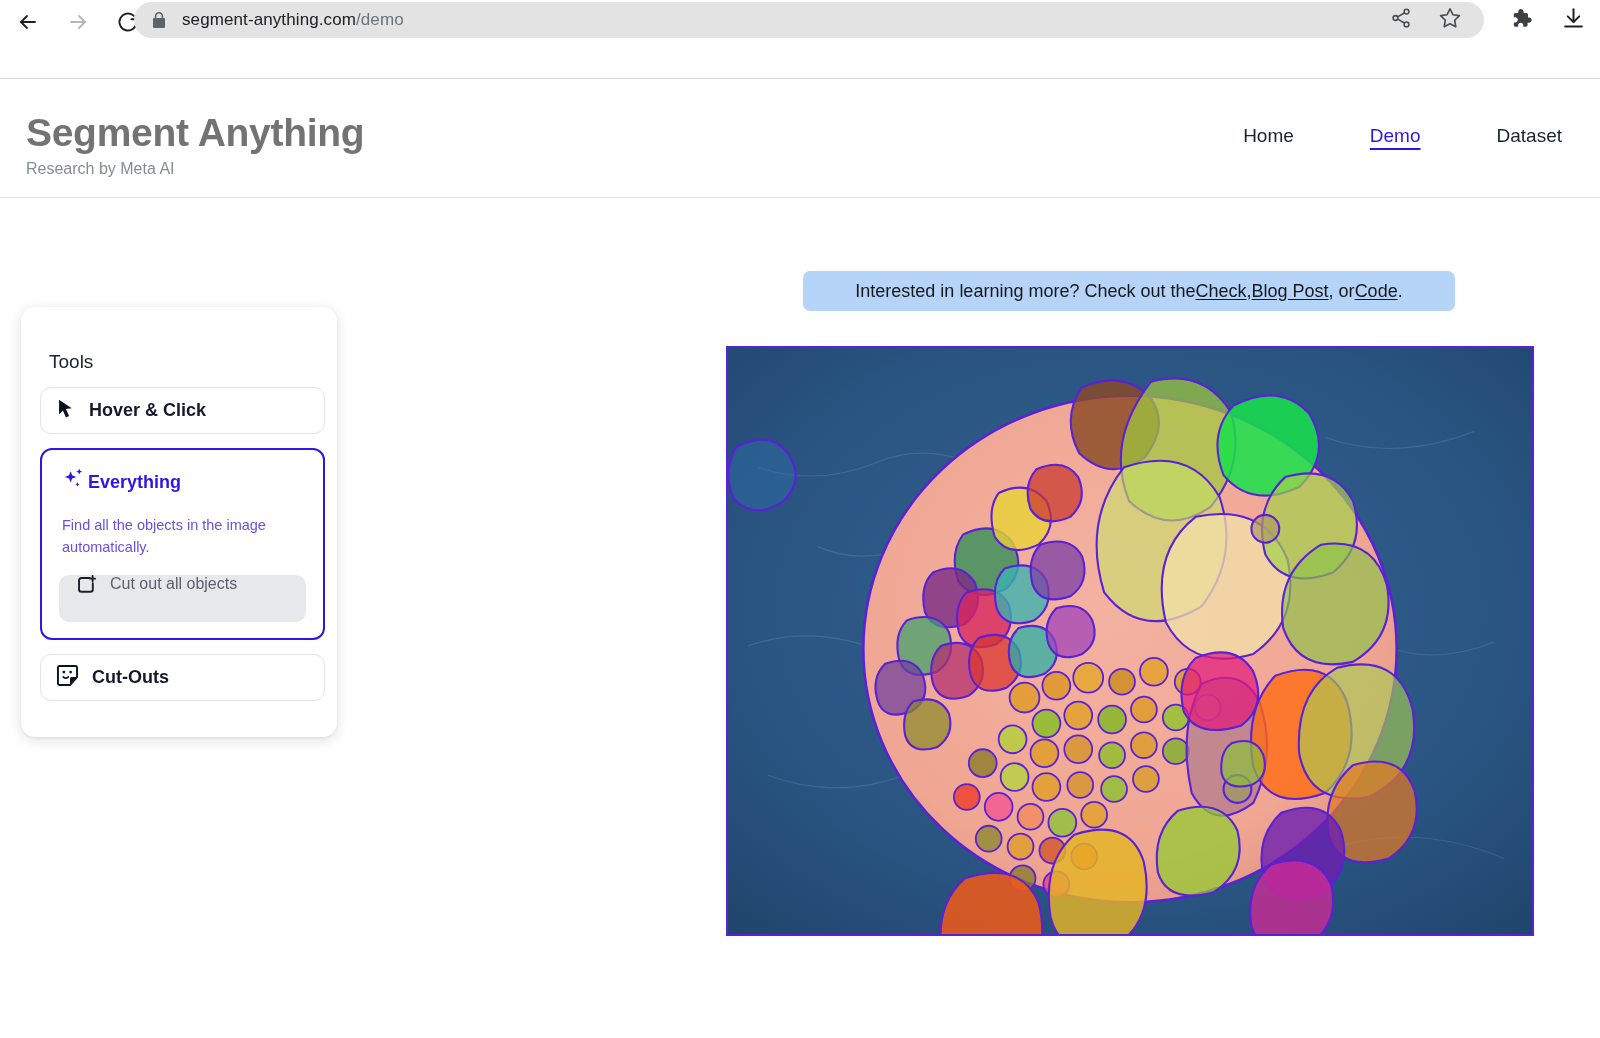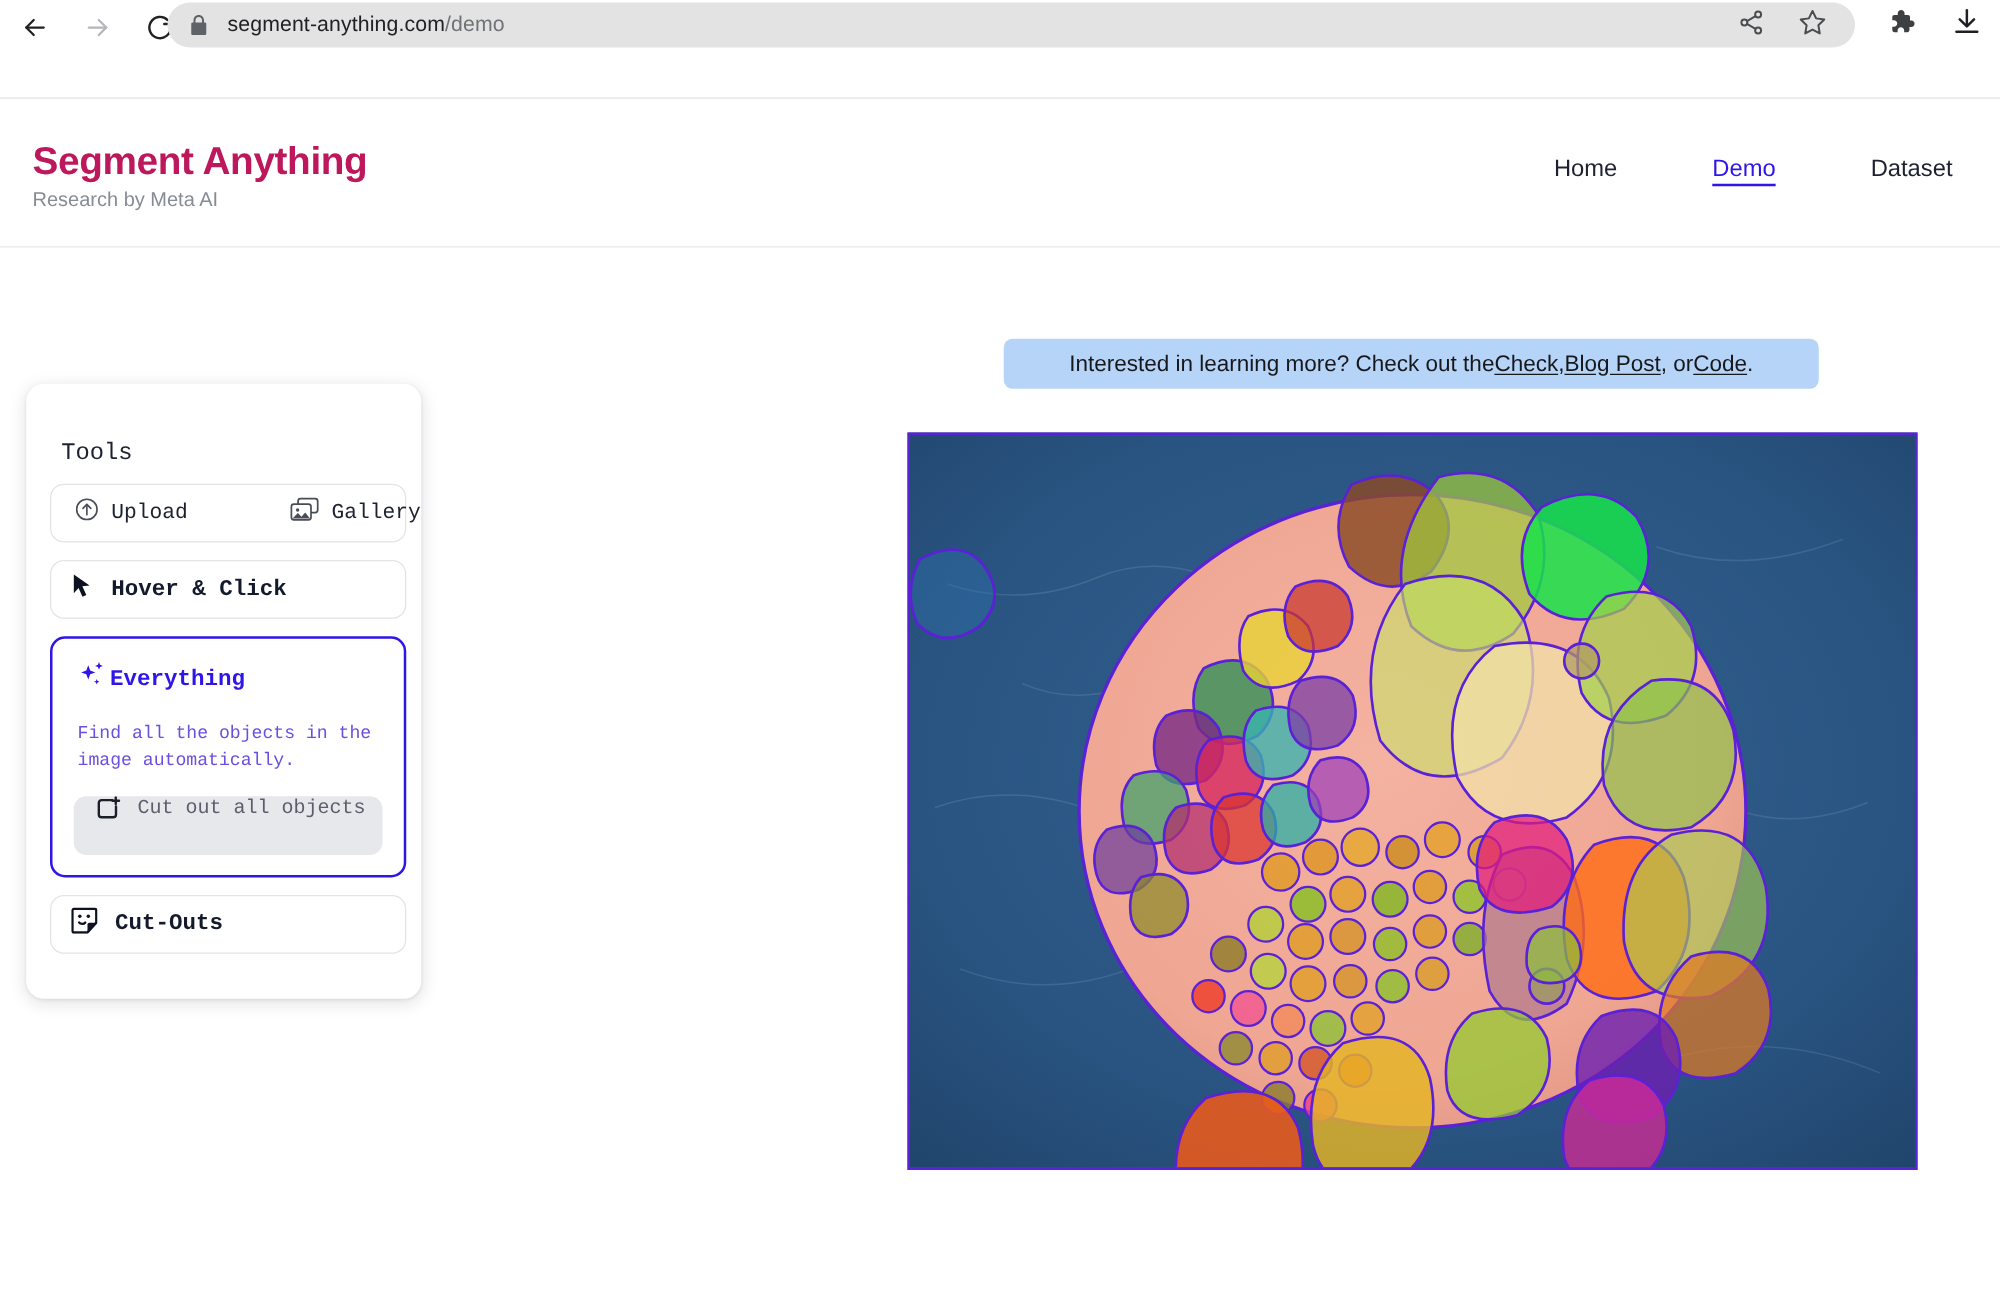--- a/index.html
+++ b/index.html
@@ -61,22 +61,22 @@
 
   
   .site-header {
     position: absolute; left: 0; top: 79px;
     width: 1600px; height: 119px;
     background: #ffffff;
     border-bottom: 1px solid #e6e6e8;
   }
   .brand { position: absolute; left: 26px; top: 32px; }
   .brand-title {
-    font-size: 31px; font-weight: bold;
-    color: #be185d; letter-spacing: -0.3px;
+    font-size: 39px; font-weight: bold;
+    color: #737373; letter-spacing: -0.3px;
   }
   .brand-sub {
     margin-top: 5px;
     font-size: 16px; color: #868c96;
   }
   .site-nav {
     position: absolute; right: 0; top: 46px;
     display: flex; align-items: center; gap: 0px;
   }
   .nav-link {
@@ -93,21 +93,20 @@
   }
 
   
   .tools-panel {
     position: absolute; left: 21px; top: 307px;
     width: 316px;
     background: #ffffff;
     border-radius: 14px;
     box-shadow: 0 3px 14px rgba(20,25,45,0.13), 0 1px 3px rgba(20,25,45,0.07);
     padding: 28px 12px 22px 19px;
-    font-family: Liberation Mono, monospace;
   }
   .tools-title {
     font-size: 19px; color: #1d2130;
     margin: 16px 0 14px 9px;
   }
   .tool-row {
     border: 1px solid #e3e4e8;
     border-radius: 11px;
     height: 47px;
     display: flex; align-items: center;
@@ -250,43 +249,20 @@
     <a class="nav-link" href="#">Home</a>
     <a class="nav-link active" href="#">Demo</a>
     <a class="nav-link" href="#">Dataset</a>
   </div>
 </div>
 
 <div class="tools-panel">
 
   <div class="tools-title">Tools</div>
 
-  <div class="tool-row upload-gallery">
-    <div class="ug-btn">
-      <span>
-        <svg width="21" height="21" viewBox="0 0 24 24" fill="none" stroke="#494d57" stroke-width="1.5" stroke-linecap="round" stroke-linejoin="round">
-            <circle cx="12" cy="12" r="9.3"></circle>
-            <path d="M12 17V7.6"></path>
-            <path d="M8.4 11.1L12 7.4l3.6 3.7"></path>
-          </svg>
-      </span>
-      <span>Upload</span>
-    </div>
-    <div class="ug-btn gallery">
-      <span>
-        <svg width="24" height="22" viewBox="0 0 26 22" fill="none">
-            <rect x="7" y="1.2" width="17" height="12" rx="2.2" fill="#fff" stroke="#494d57" stroke-width="1.5"></rect>
-            <rect x="1.2" y="6" width="17" height="13.5" rx="2.2" fill="#fff" stroke="#494d57" stroke-width="1.5"></rect>
-            <circle cx="6.6" cy="11" r="1.5" fill="#494d57"></circle>
-            <path d="M2.2 18.3l4.6-4.6 3.1 3.1 3.3-3.6 4.1 5.1z" fill="#494d57"></path>
-          </svg>
-      </span>
-      <span>Gallery</span>
-    </div>
-  </div>
 
   <div class="tool-row mode">
     <span>
       <svg width="18" height="20" viewBox="0 0 16 19" fill="#0d1220">
           <path d="M1.4 0.6l12 8.3-5.5.6 3 6.6-2.9 1.4-3-6.6-3.6 3.9z"></path>
         </svg>
     </span>
     <span class="tool-label">Hover &amp; Click</span>
   </div>
 

